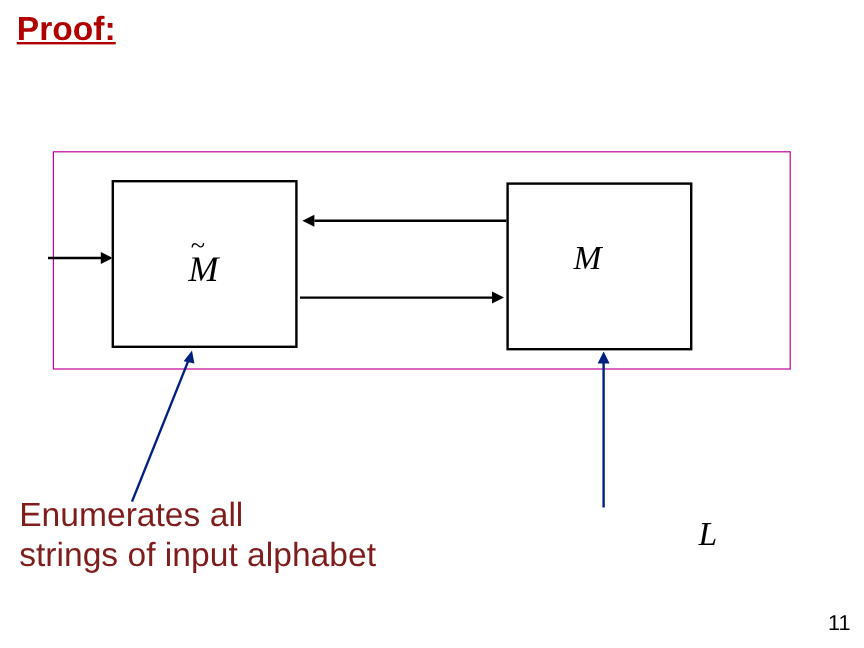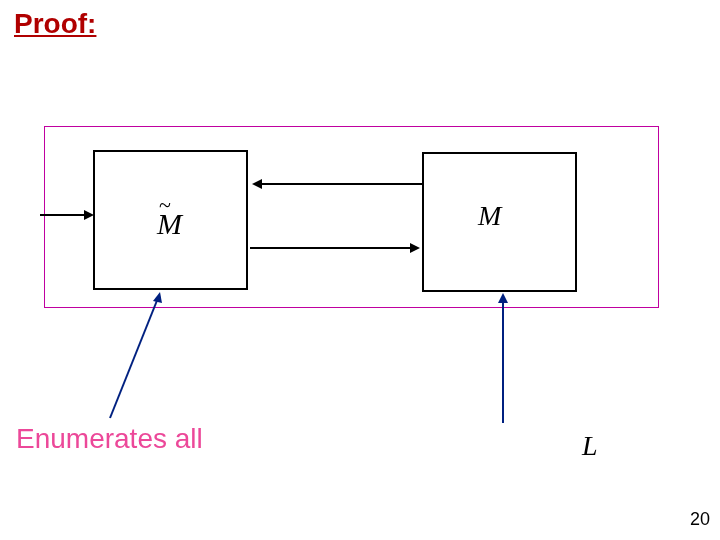--- a/index.html
+++ b/index.html
@@ -6,21 +6,21 @@
   html, body { width: 720px; height: 540px; background: #fff; font-family: "Comic Sans MS", "Comic Sans", cursive, sans-serif; position: relative; overflow: hidden; }
   .stage { position: relative; width: 720px; height: 408px; }
   .el { position: absolute; }
   .proof { left: 14px; top: 8px; font-size: 28px; font-weight: bold; color: #b00000; text-decoration: underline; }
   .title { left: 210px; top: 78px; font-size: 28px; color: #c000a0; }
   .outer-box { left: 44px; top: 126px; width: 615px; height: 182px; border: 1px solid #c000a0; background: transparent; }
   .m1-box { left: 93px; top: 150px; width: 155px; height: 140px; border: 2px solid #000; background: #fff; }
   .m1-label { left: 145px; top: 199px; }
   .m2-box { left: 422px; top: 152px; width: 155px; height: 140px; border: 2px solid #000; background: #fff; }
   .m2-label { left: 478px; top: 200px; font-family: "Times New Roman", serif; font-style: italic; font-size: 28px; }
-  .enumerates { left: 16px; top: 422px; font-size: 28px; color: #ec4899; line-height: 1.2; }
+  .enumerates { left: 16px; top: 412px; font-size: 28px; color: #7f1d1d; line-height: 1.2; }
   .accepts { left: 460px; top: 429px; font-size: 28px; color: #000; }
   .L { left: 582px; top: 430px; font-family: "Times New Roman", serif; font-style: italic; font-size: 28px; }
   .pagenum { left: 690px; top: 509px; font-size: 18px; color: #000; font-family: Arial, sans-serif; }
   svg.math { overflow: visible; }
 </style>
 </head>
 <body>
 
 <div class="stage">
 
@@ -60,19 +60,20 @@
     <polygon points="63,11 70,2 72,13" fill="#002080"></polygon>
   </svg>
 
   <svg class="el" style="left:485px; top:293px; width:40px; height:135px;">
     <line x1="18" y1="130" x2="18" y2="8" stroke="#002080" stroke-width="2"></line>
     <polygon points="13,10 18,0 23,10" fill="#002080"></polygon>
   </svg>
 
   <div class="el enumerates">
     <div>Enumerates all</div>
+    <div>strings of input alphabet</div>
   </div>
 
   <div class="el L">L</div>
 
-  <div class="el pagenum">20</div>
+  <div class="el pagenum">11</div>
 
 </div>
 
 </body></html>

